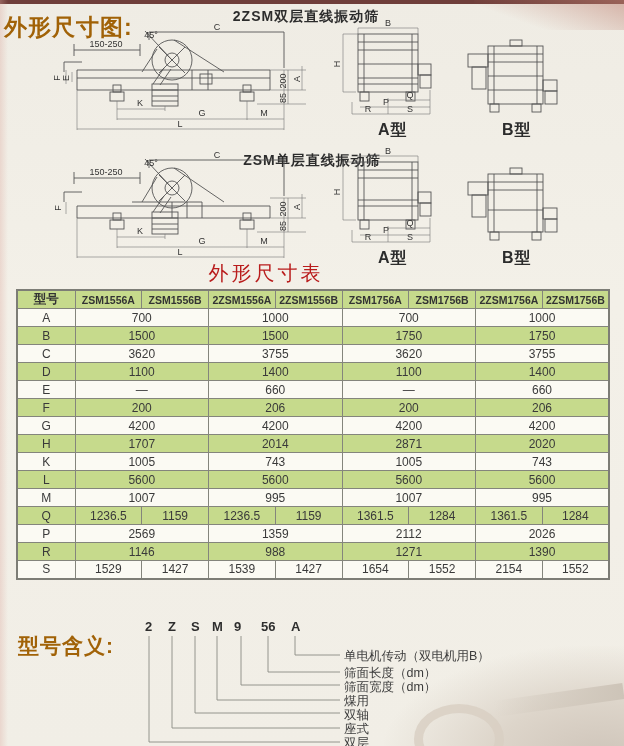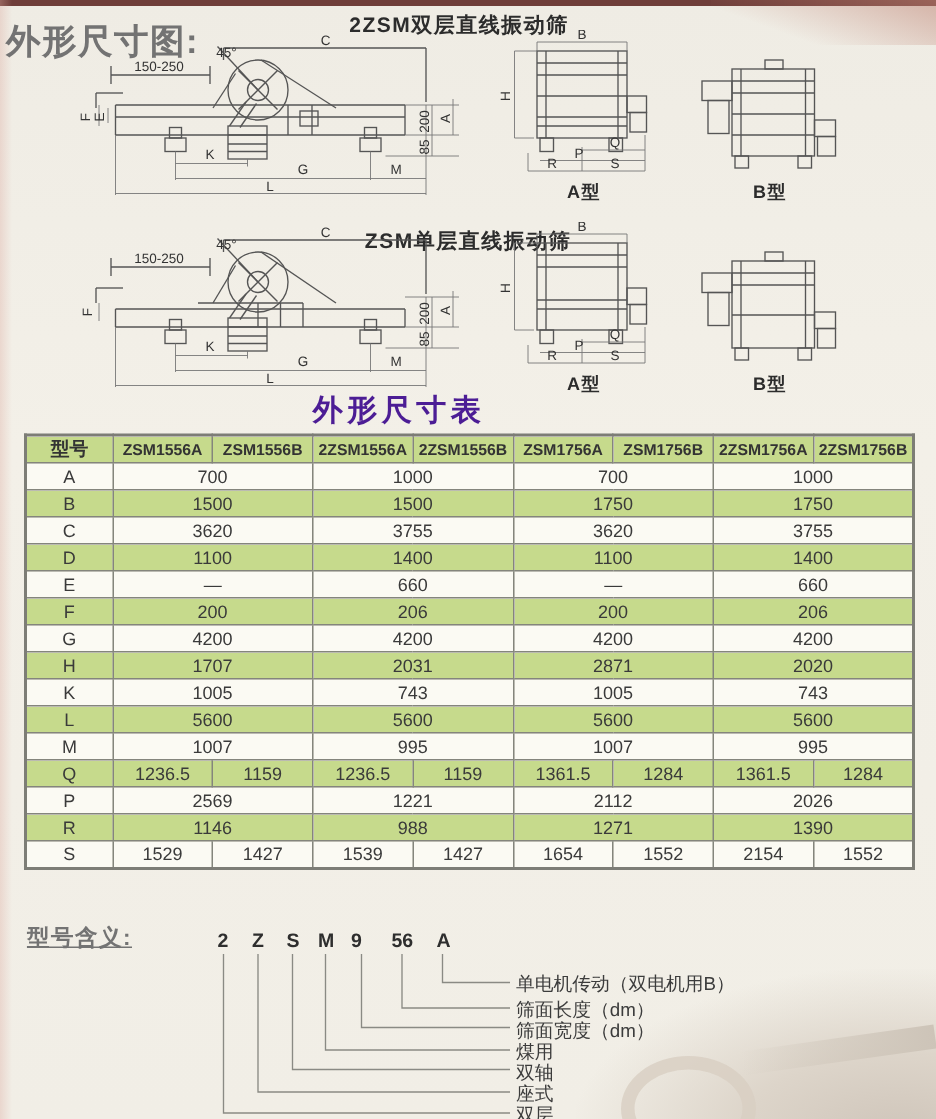--- a/index.html
+++ b/index.html
@@ -9,35 +9,35 @@
     font-family:"Liberation Sans", sans-serif;
     background:linear-gradient(180deg,#efece4 0%,#f3f0e8 40%,#f1eee6 100%);
     overflow:hidden;
   }
   .top-edge { position:absolute; top:0; left:0; width:624px; height:4px; background:#6f3e3a; }
   .corner-tint { position:absolute; top:0; right:0; width:150px; height:30px;
     background:linear-gradient(200deg, rgba(190,130,115,.55), rgba(190,130,115,0) 70%); }
   .left-tint { position:absolute; top:0; left:0; width:8px; height:746px;
     background:linear-gradient(90deg, rgba(220,170,160,.35), rgba(220,170,160,0)); }
 
-  .red-title { position:absolute; color:#737373; font-weight:bold; letter-spacing:1px; }
+  .red-title { position:absolute; color:#a16207; font-weight:bold; letter-spacing:1px; }
   #title-main { left:4px; top:12px; font-size:23px; }
-  #table-title { left:0; top:260px; width:532px; text-align:center; font-size:20px; color:#4c1d95; letter-spacing:3px; position:absolute; font-weight:bold; }
-  #meaning-title { left:18px; top:616px; font-size:15px;text-decoration:underline; }
+  #table-title { left:0; top:260px; width:532px; text-align:center; font-size:20px; color:#b91c1c; letter-spacing:3px; position:absolute; font-weight:normal; }
+  #meaning-title { left:18px; top:632px; font-size:21px; }
 
   .drawing-title { position:absolute; width:624px; text-align:center; font-size:14px; font-weight:bold; color:#2c2c2c; letter-spacing:1px; }
   #double-title { top:8px; left:-6px; }
   #single-title { top:136px; left:0;margin-top:16px; }
 
   .drawing { position:absolute; }
   .drawing svg { width:100%; height:100%; }
   .dline { stroke:#555; stroke-width:0.9; fill:none; }
   .thin  { stroke:#777; stroke-width:0.6; fill:none; }
   .dtext { font-size:9px; fill:#333; font-family:"Liberation Sans",sans-serif; }
-  .type-label { position:absolute; font-size:12px; color:#2c2c2c; font-weight:bold; letter-spacing:1px; }
+  .type-label { position:absolute; font-size:16px; color:#2c2c2c; font-weight:bold; letter-spacing:1px; }
 
   
   #dim-table-wrap { position:absolute; left:16px; top:289px; width:550px; }
   table { border-collapse:collapse; width:592px; table-layout:fixed; border:2px solid #7d7d76; }
   td { border:1px solid #84857c; text-align:center; vertical-align:middle;
        height:18px; font-size:12px; color:#3a3a3a; padding:0; overflow:hidden; white-space:nowrap; }
   tr.row-green td { background:#c6da8c; }
   tr.row-white td { background:#fbfaf3; }
   tr.header-row td { background:#c6da8c; font-weight:bold; font-size:10.5px; color:#333; }
   td.row-label { font-size:12px; }
@@ -395,21 +395,21 @@
         <tr class="row-white">
           <td class="row-label">G</td>
           <td colspan="2">4200</td>
           <td colspan="2">4200</td>
           <td colspan="2">4200</td>
           <td colspan="2">4200</td>
         </tr>
         <tr class="row-green">
           <td class="row-label">H</td>
           <td colspan="2">1707</td>
-          <td colspan="2">2031</td>
+          <td colspan="2">2014</td>
           <td colspan="2">2871</td>
           <td colspan="2">2020</td>
         </tr>
         <tr class="row-white">
           <td class="row-label">K</td>
           <td colspan="2">1005</td>
           <td colspan="2">743</td>
           <td colspan="2">1005</td>
           <td colspan="2">743</td>
         </tr>
@@ -434,21 +434,21 @@
           <td>1236.5</td>
           <td>1159</td>
           <td>1361.5</td>
           <td>1284</td>
           <td>1361.5</td>
           <td>1284</td>
         </tr>
         <tr class="row-white">
           <td class="row-label">P</td>
           <td colspan="2">2569</td>
-          <td colspan="2">1221</td>
+          <td colspan="2">1359</td>
           <td colspan="2">2112</td>
           <td colspan="2">2026</td>
         </tr>
         <tr class="row-green">
           <td class="row-label">R</td>
           <td colspan="2">1146</td>
           <td colspan="2">988</td>
           <td colspan="2">1271</td>
           <td colspan="2">1390</td>
         </tr>

